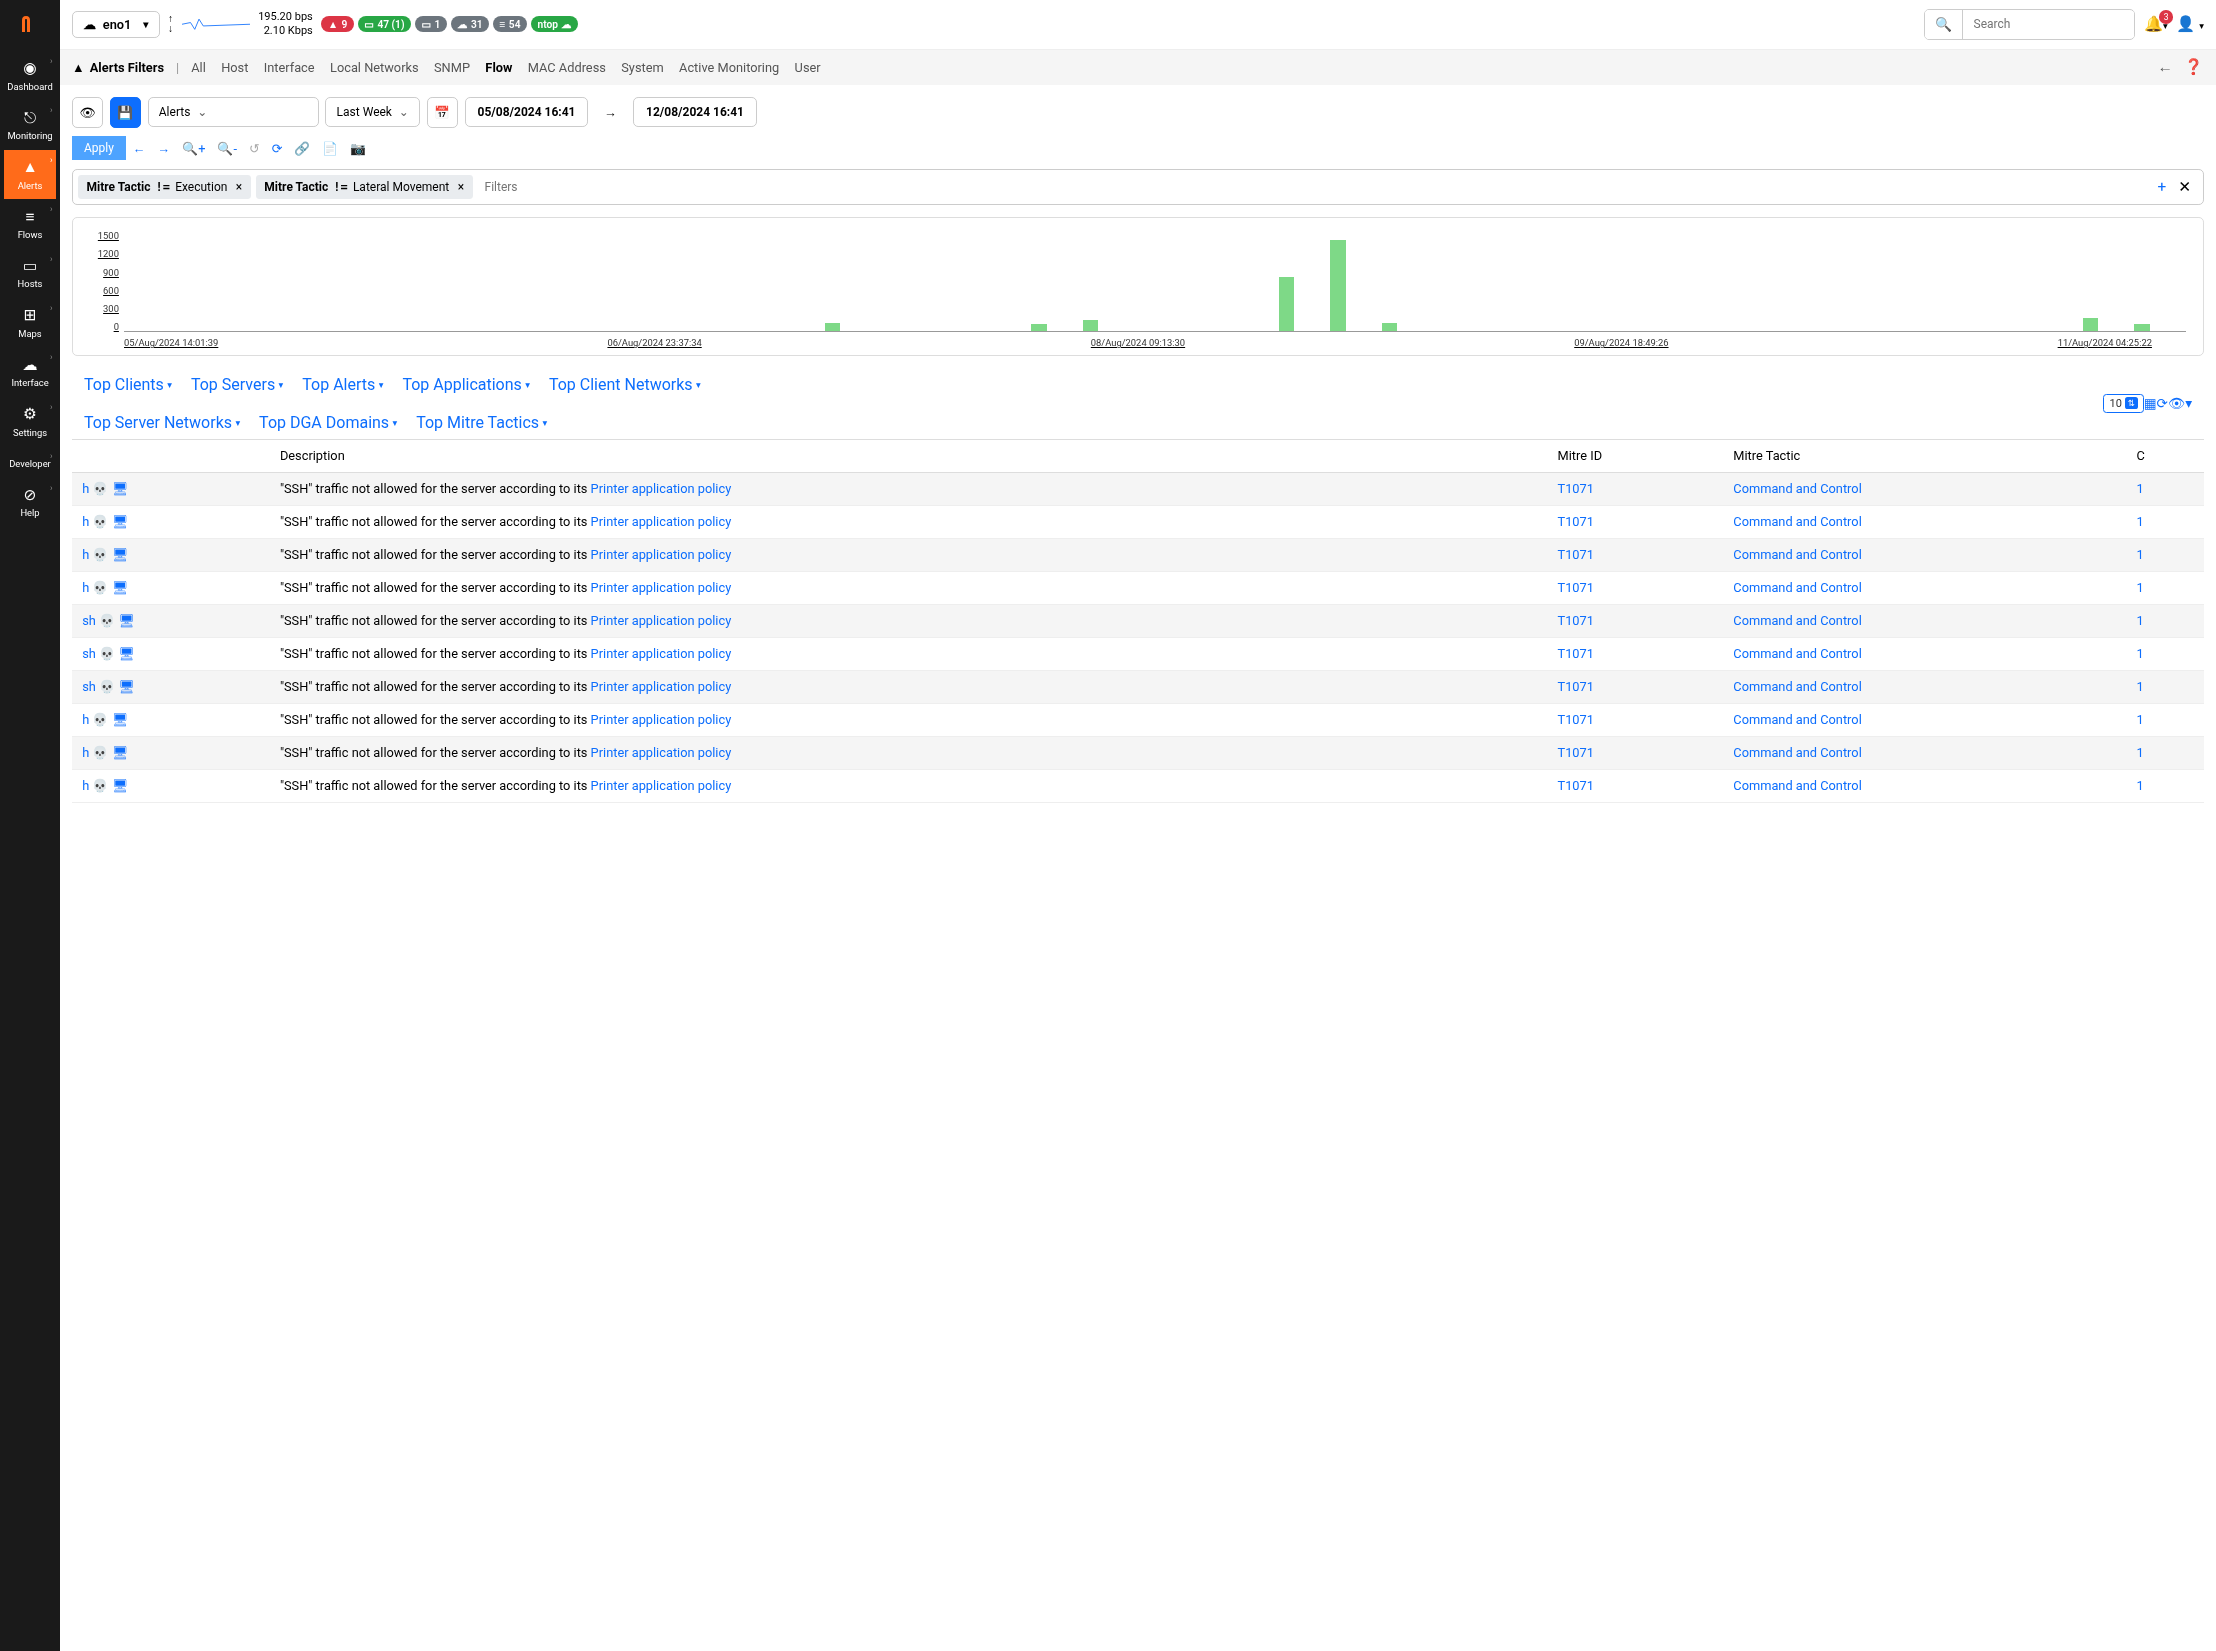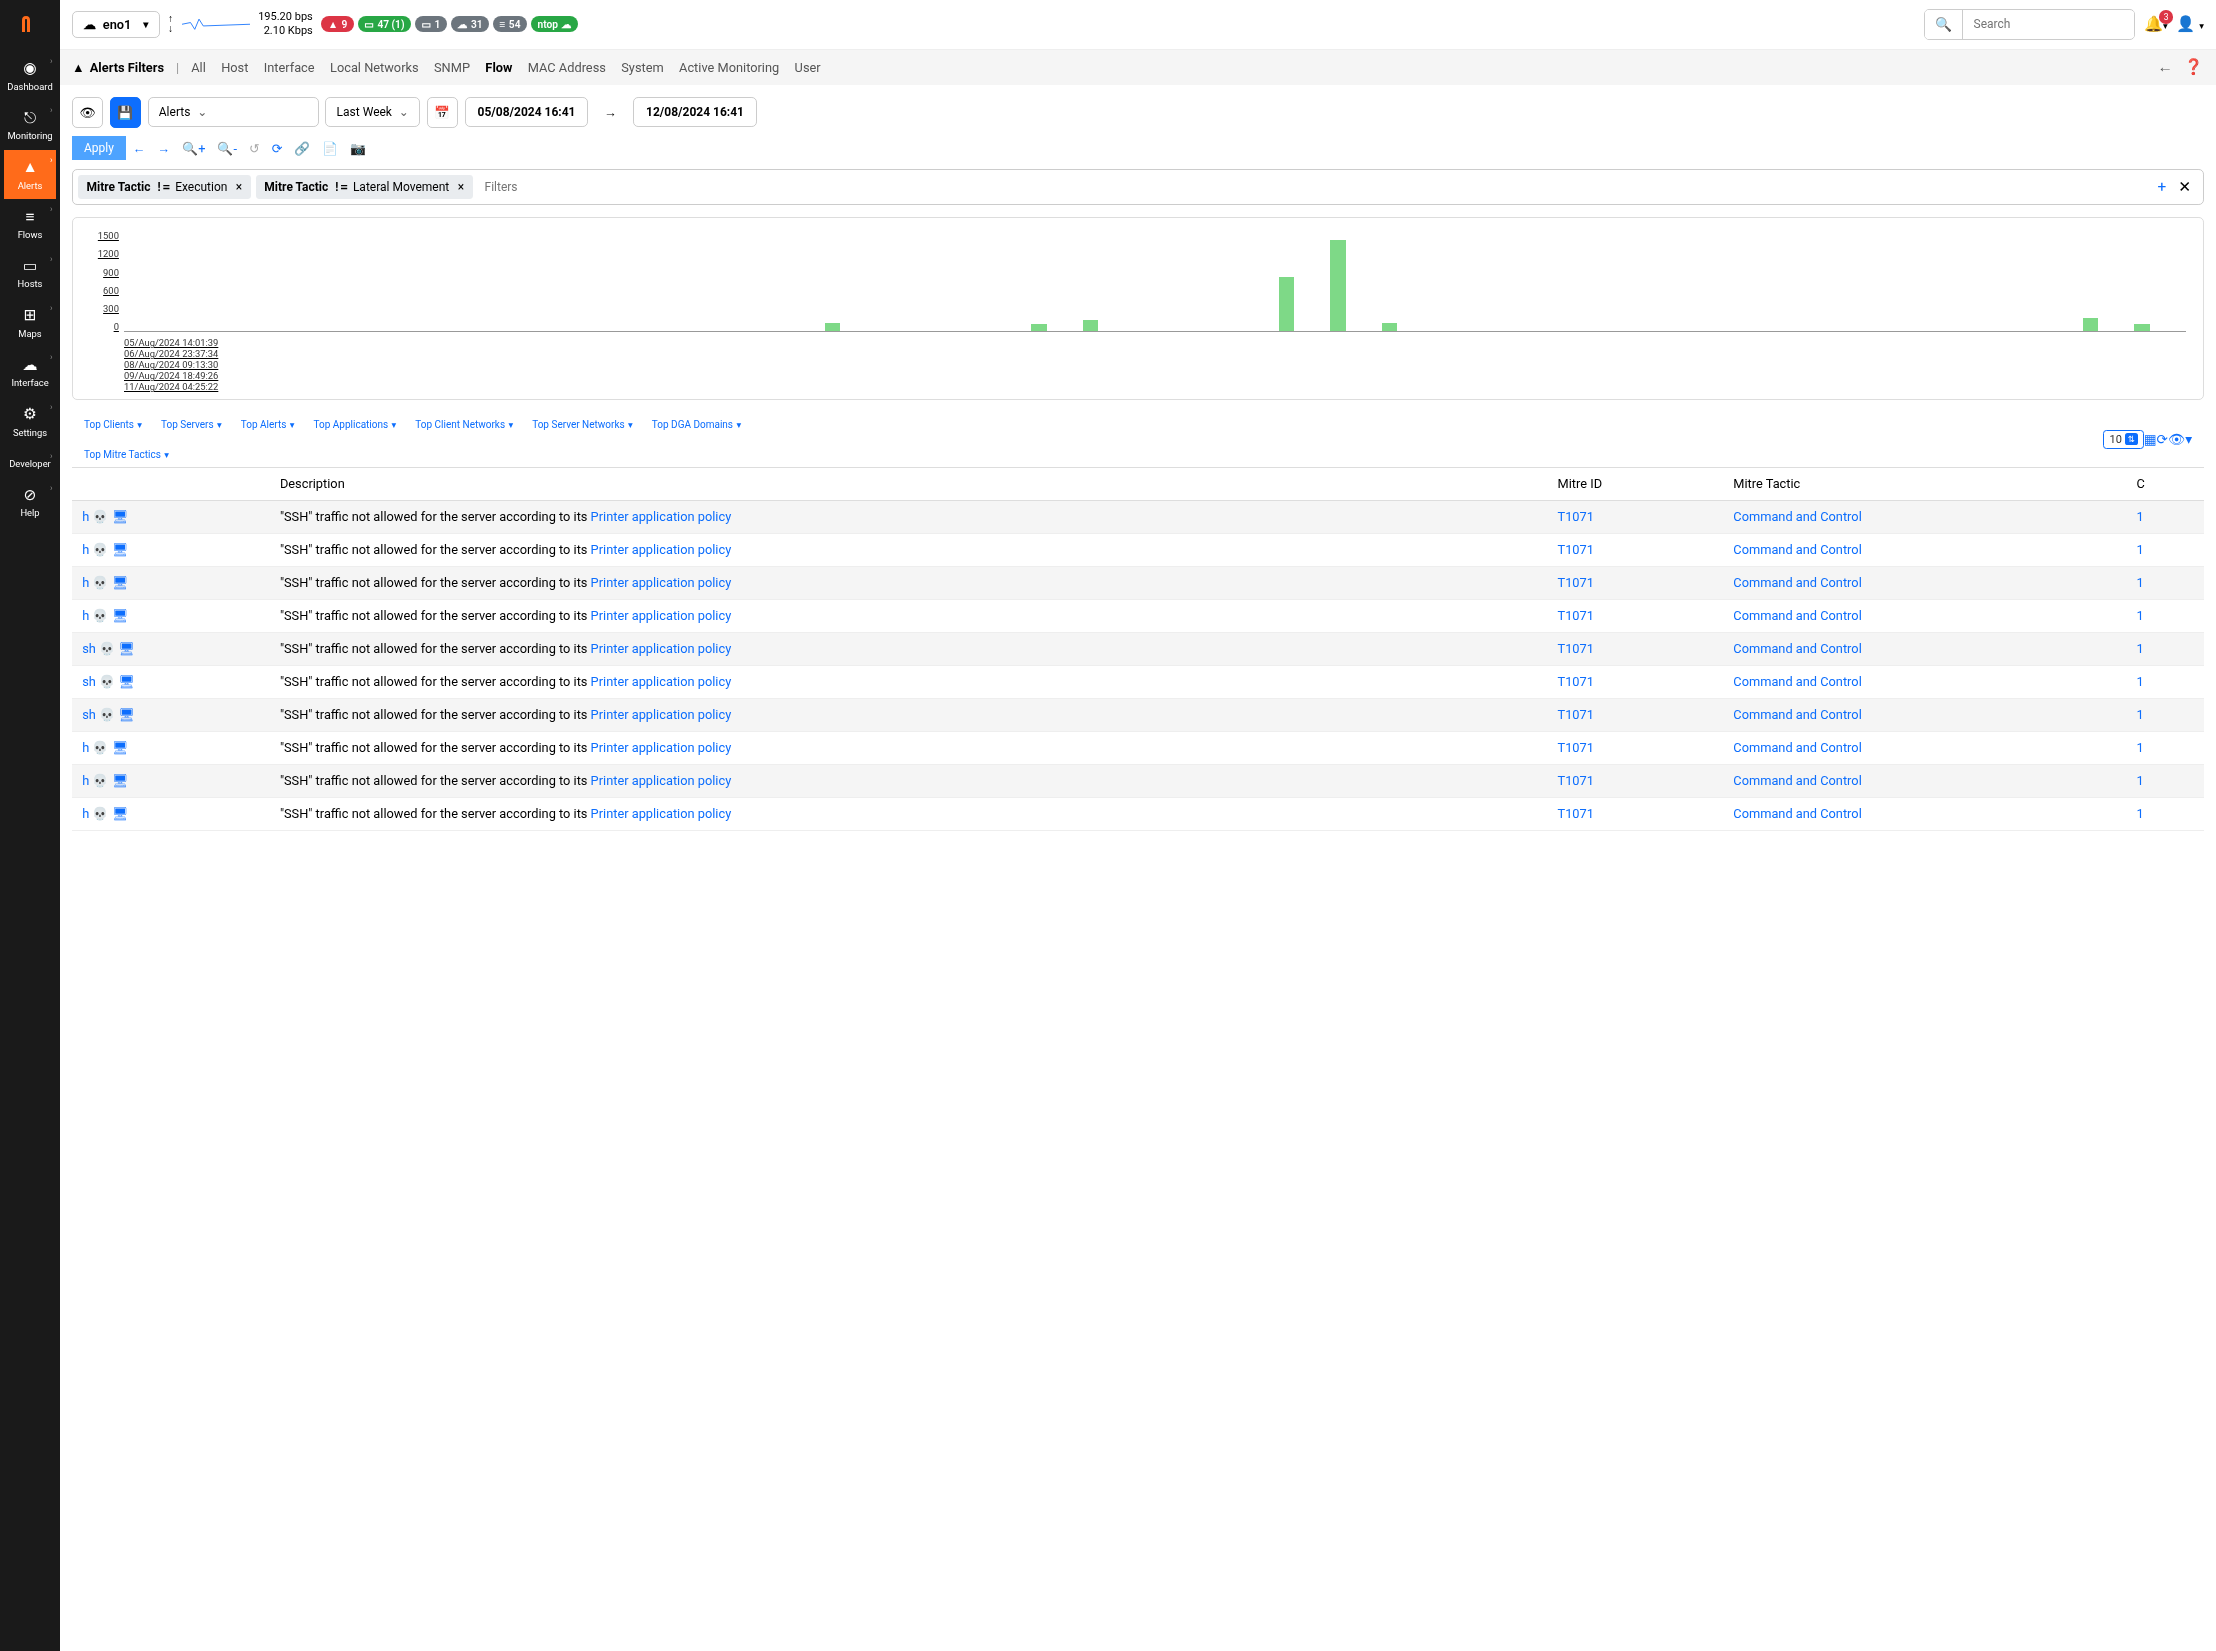--- a/index.html
+++ b/index.html
@@ -52,26 +52,26 @@
 .filter-chip .x { cursor: pointer; margin-left: 3.4px; }
 .filter-input { border: none; outline: none; padding: 5.1px; font-size: 12px; flex: 1; color: #888; }
 .filter-actions { margin-left: auto; display: flex; gap: 12px; padding: 0 6.8px; font-size: 15.4px; }
 .filter-actions .plus { color: #0d6efd; cursor: pointer; }
 .filter-actions .close { cursor: pointer; }
 .chart-container { border: 0.9px solid #ddd; border-radius: 5.1px; padding: 12px 17px 6.8px; margin-bottom: 12px; text-decoration: underline; }
 .chart-area { position: relative; height: 102px; display: flex; }
 .y-axis { display: flex; flex-direction: column; justify-content: space-between; font-size: 9.4px; color: #333; text-align: right; padding-right: 5.1px; width: 34px; }
 .plot { flex: 1; position: relative; border-bottom: 0.9px solid #999; }
 .bar { position: absolute; bottom: 0; width: 15.4px; background: #7ed987; }
-.x-labels { display: flex; justify-content: space-between; font-size: 9.4px; color: #333; margin-top: 5.1px; padding: 0 34px; flex-direction: column; }
+.x-labels { display: flex; justify-content: space-between; font-size: 9.4px; color: #333; margin-top: 5.1px; padding: 0 34px; }
 .legend { display: flex; justify-content: center; gap: 12px; font-size: 10.2px; margin-top: 5.1px; }
 .legend-item { display: flex; align-items: center; gap: 3.4px; }
 .legend-swatch { width: 10.2px; height: 10.2px; border-radius: 1.7px; }
 .tops-row { display: flex; flex-wrap: wrap; gap: 15.4px; align-items: center; padding: 6.8px 12px; }
-.top-link { color: #0d6efd; cursor: pointer; font-size: 10px; display: flex; align-items: center; gap: 3.4px; }
+.top-link { color: #0d6efd; cursor: pointer; font-size: 16px; display: flex; align-items: center; gap: 3.4px; }
 .top-link::after { content: "▾"; font-size: 9.4px; }
 .table-controls { margin-left: auto; display: flex; align-items: center; color: #0d6efd; font-size: 13.6px; }
 .page-size { border: 0.9px solid #0d6efd; border-radius: 3.4px; padding: 1.7px 5.1px; font-size: 11px; display: flex; align-items: center; gap: 3.4px; color: #333; }
 .page-size .updown { background: #0d6efd; color: #fff; border-radius: 2.6px; padding: 0.9px 2.6px; font-size: 8.5px; }
 table { width: 100%; border-collapse: collapse; font-size: 12.8px; }
 th { text-align: left; padding: 8.5px 10.2px; border-top: 0.9px solid #ddd; border-bottom: 0.9px solid #ddd; font-weight: 400; }
 td { padding: 8.5px 10.2px; border-bottom: 0.9px solid #eee; }
 tbody tr:nth-child(odd) { background: #f5f5f5; }
 .link { color: #0d6efd; cursor: pointer; }
 .row-icons { color: #0d6efd; display: flex; gap: 3.4px; align-items: center; }

